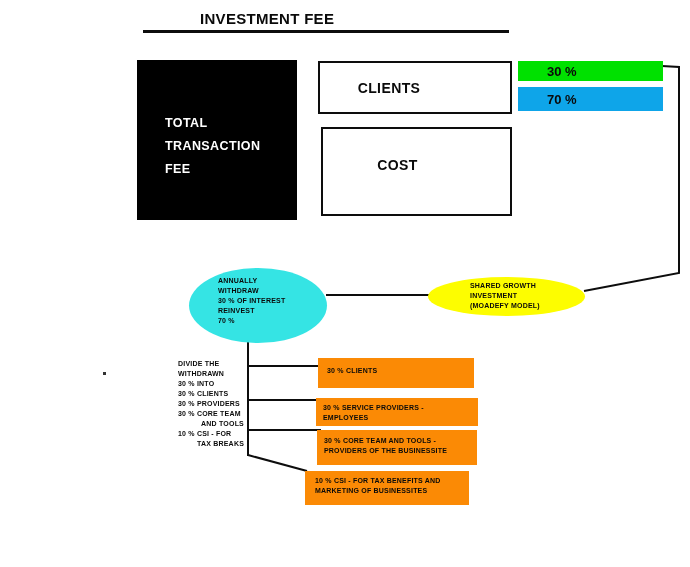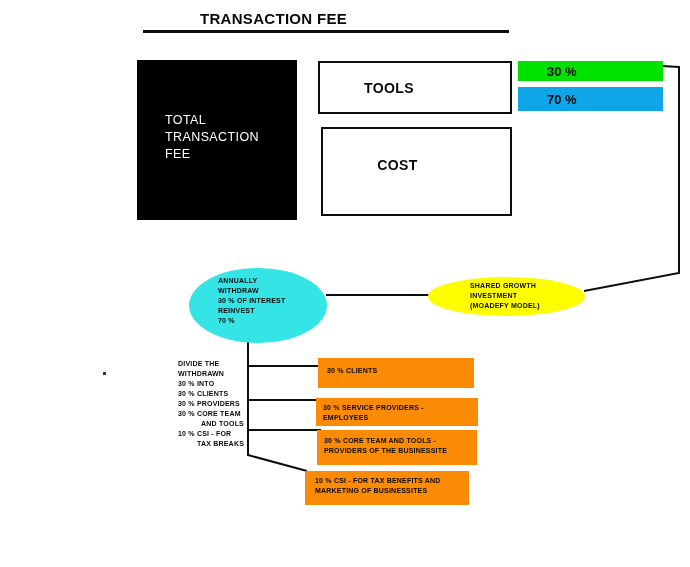--- a/index.html
+++ b/index.html
@@ -9,21 +9,21 @@
   }
   .abs{position:absolute;}
   .pre{white-space:pre-line;}
 
   
   #title{left:200px;top:10px;font-size:15px;font-weight:bold;letter-spacing:.3px;}
   #title-underline{left:143px;top:30px;width:366px;height:3px;background:#0d0d0d;}
 
   
   #total-box{left:137px;top:60px;width:160px;height:160px;}
-  #total-label{left:28px;top:52px;color:#fff;font-size:12.5px;font-weight:normal;line-height:17px;letter-spacing:.4px;}
+  #total-label{left:28px;top:52px;color:#fff;font-size:12.5px;font-weight:bold;line-height:23px;letter-spacing:.4px;}
   .outline-box{border:2px solid #0d0d0d;background:#fff;display:flex;align-items:center;justify-content:center;}
   #profit-box{left:318px;top:61px;width:190px;height:49px;}
   #profit-box .lbl{font-size:14px;font-weight:bold;letter-spacing:.4px;transform:translateX(-26px);}
   #cost-box{left:321px;top:127px;width:187px;height:85px;}
   #cost-box .lbl{font-size:14px;font-weight:bold;letter-spacing:.4px;transform:translate(-27px,-7px);margin-left:16px;}
 
   
   .share-bar{height:20px;font-size:13px;font-weight:bold;display:flex;align-items:center;padding-left:29px;box-sizing:border-box;}
   #green-bar{left:518px;top:61px;width:145px;height:20px;}
   #red-bar{left:518px;top:87px;width:145px;height:24px;}
@@ -49,41 +49,41 @@
   #stray-dot{left:103px;top:372px;width:3px;height:3px;background:#333;}
 
   #wires{left:0;top:0;width:690px;height:567px;}
   #wires polyline{fill:none;stroke:#0d0d0d;stroke-width:2;}
 </style>
 </head>
 <body>
 
 <div id="canvas">
 
-  <div id="title" class="abs">TRANSACTION FEE</div>
+  <div id="title" class="abs">INVESTMENT FEE</div>
   <div id="title-underline" class="abs"></div>
 
   <svg id="wires" class="abs" viewBox="0 0 690 567" xmlns="http://www.w3.org/2000/svg">
     <polyline points="662,66 679,67 679,273 584,291"></polyline>
     <polyline points="326,295 434,295"></polyline>
     <polyline points="248,334 248,456"></polyline>
     <polyline points="248,366 322,366"></polyline>
     <polyline points="248,400 320,400"></polyline>
     <polyline points="248,430 321,430"></polyline>
     <polyline points="248,455 307,471"></polyline>
   </svg>
 
   <div id="total-box" class="abs" style="background: rgb(0, 0, 0);">
     <div id="total-label" class="abs pre">TOTAL
 TRANSACTION
 FEE</div>
   </div>
 
   <div id="profit-box" class="abs outline-box">
-    <span class="lbl">TOOLS</span>
+    <span class="lbl">CLIENTS</span>
   </div>
   <div id="cost-box" class="abs outline-box">
     <span class="lbl">COST</span>
   </div>
 
   <div id="green-bar" class="abs share-bar" style="background: rgb(0, 225, 0);">
     <span>30 %</span>
   </div>
   <div id="red-bar" class="abs share-bar" style="background: #0ea5e9;">
     <span>70 %</span>

